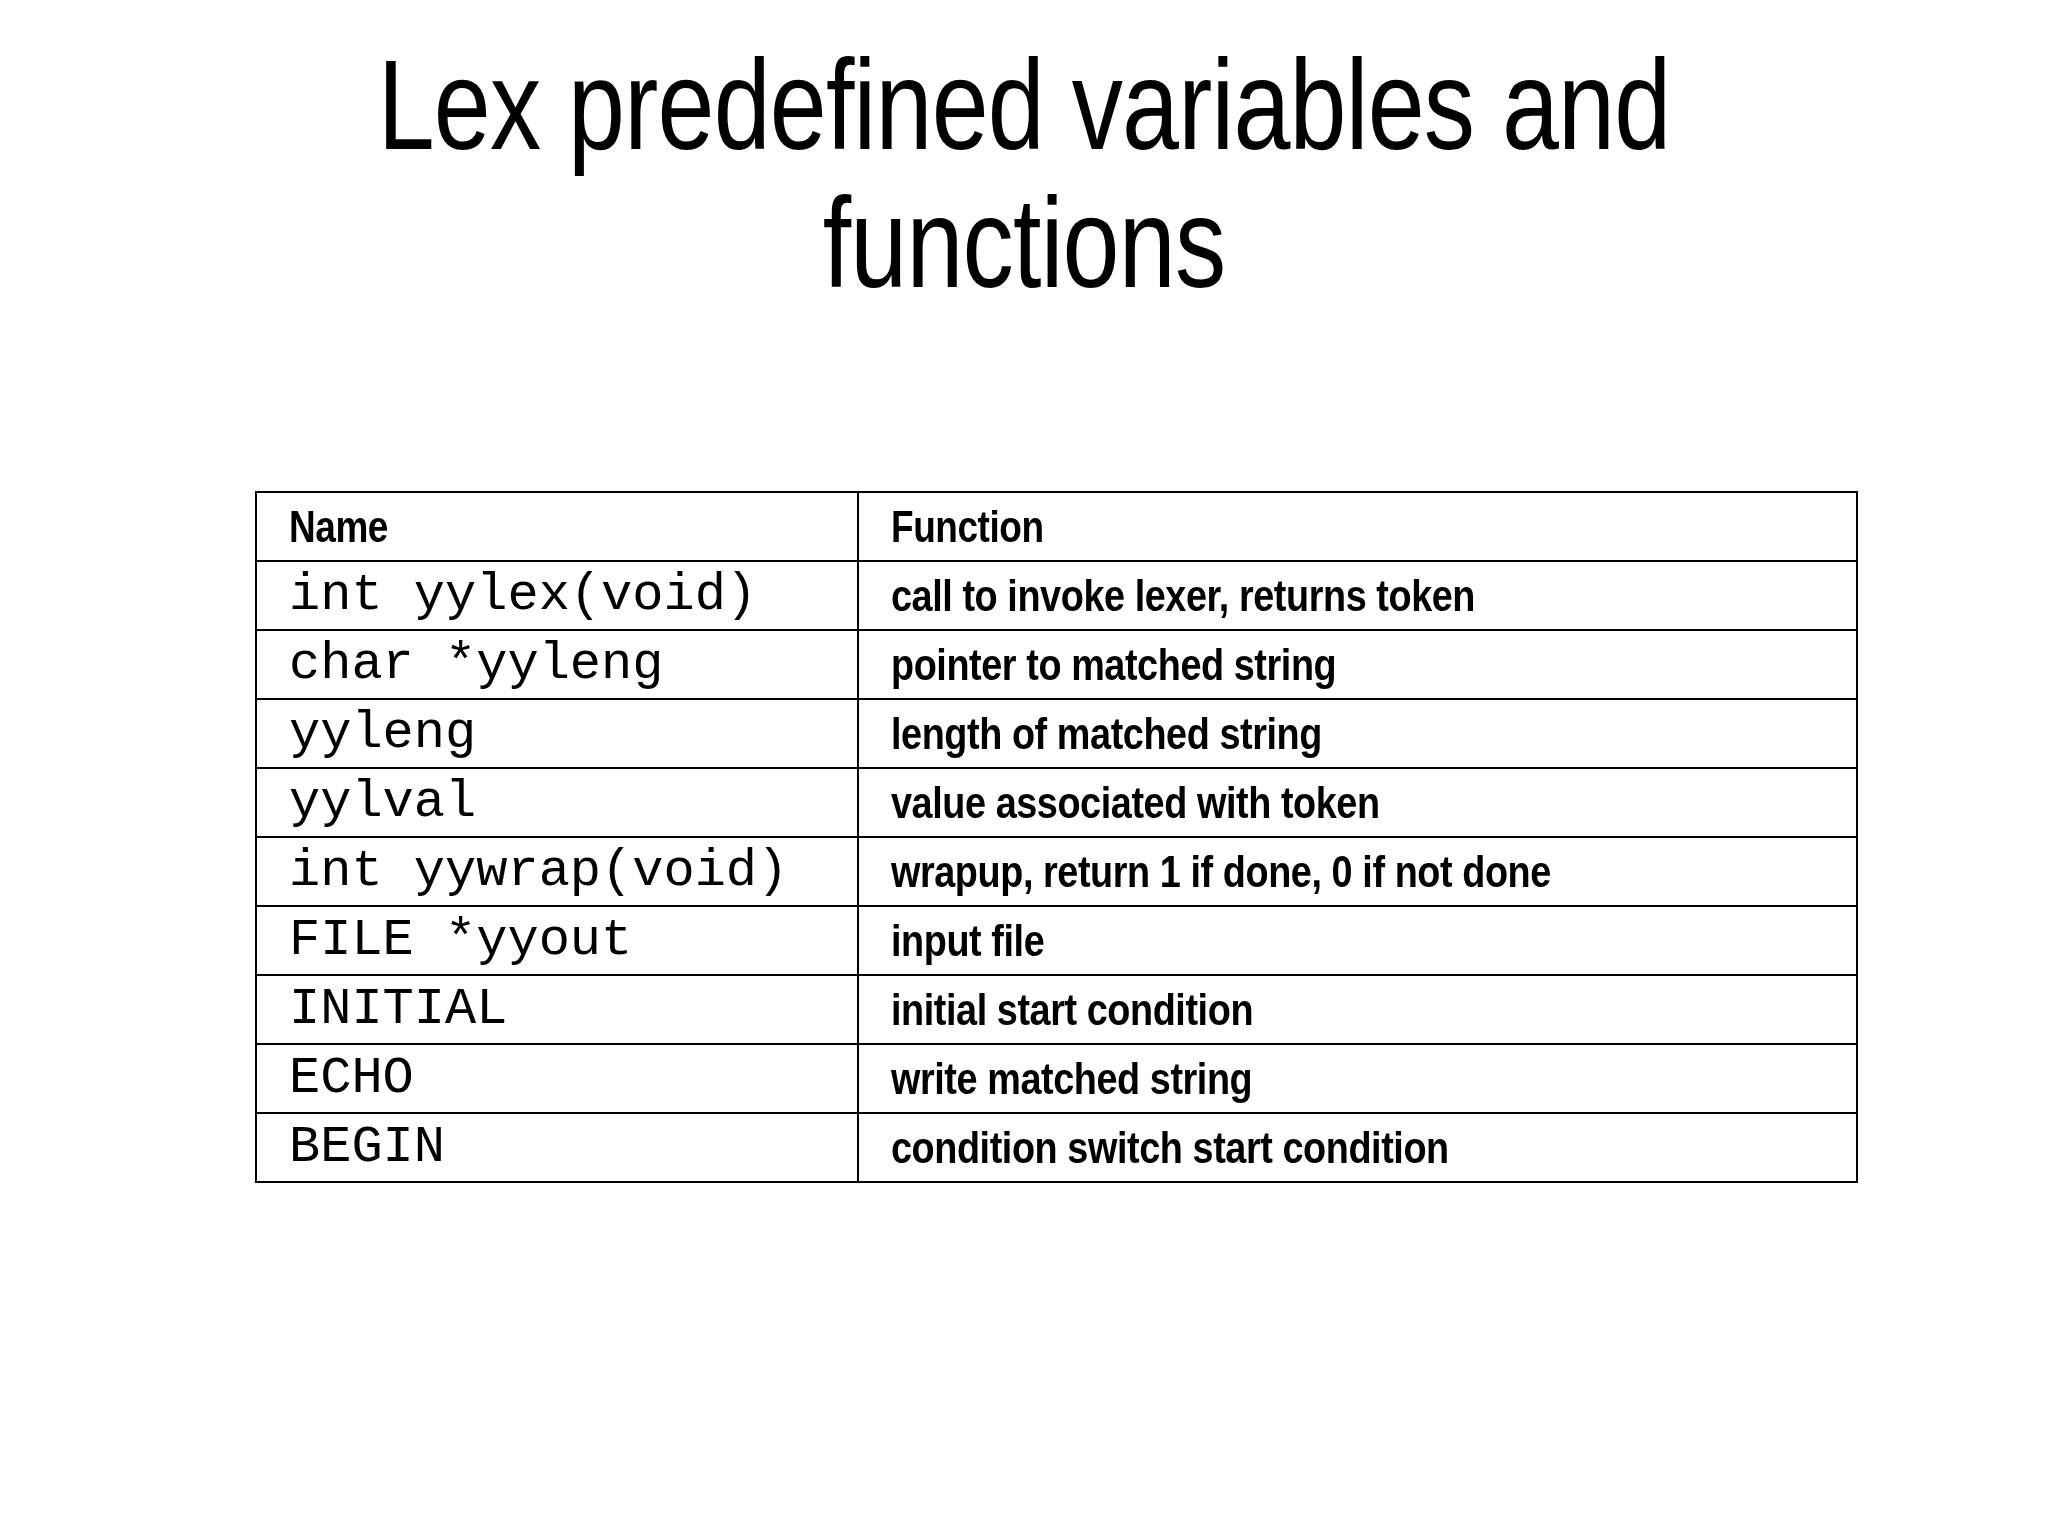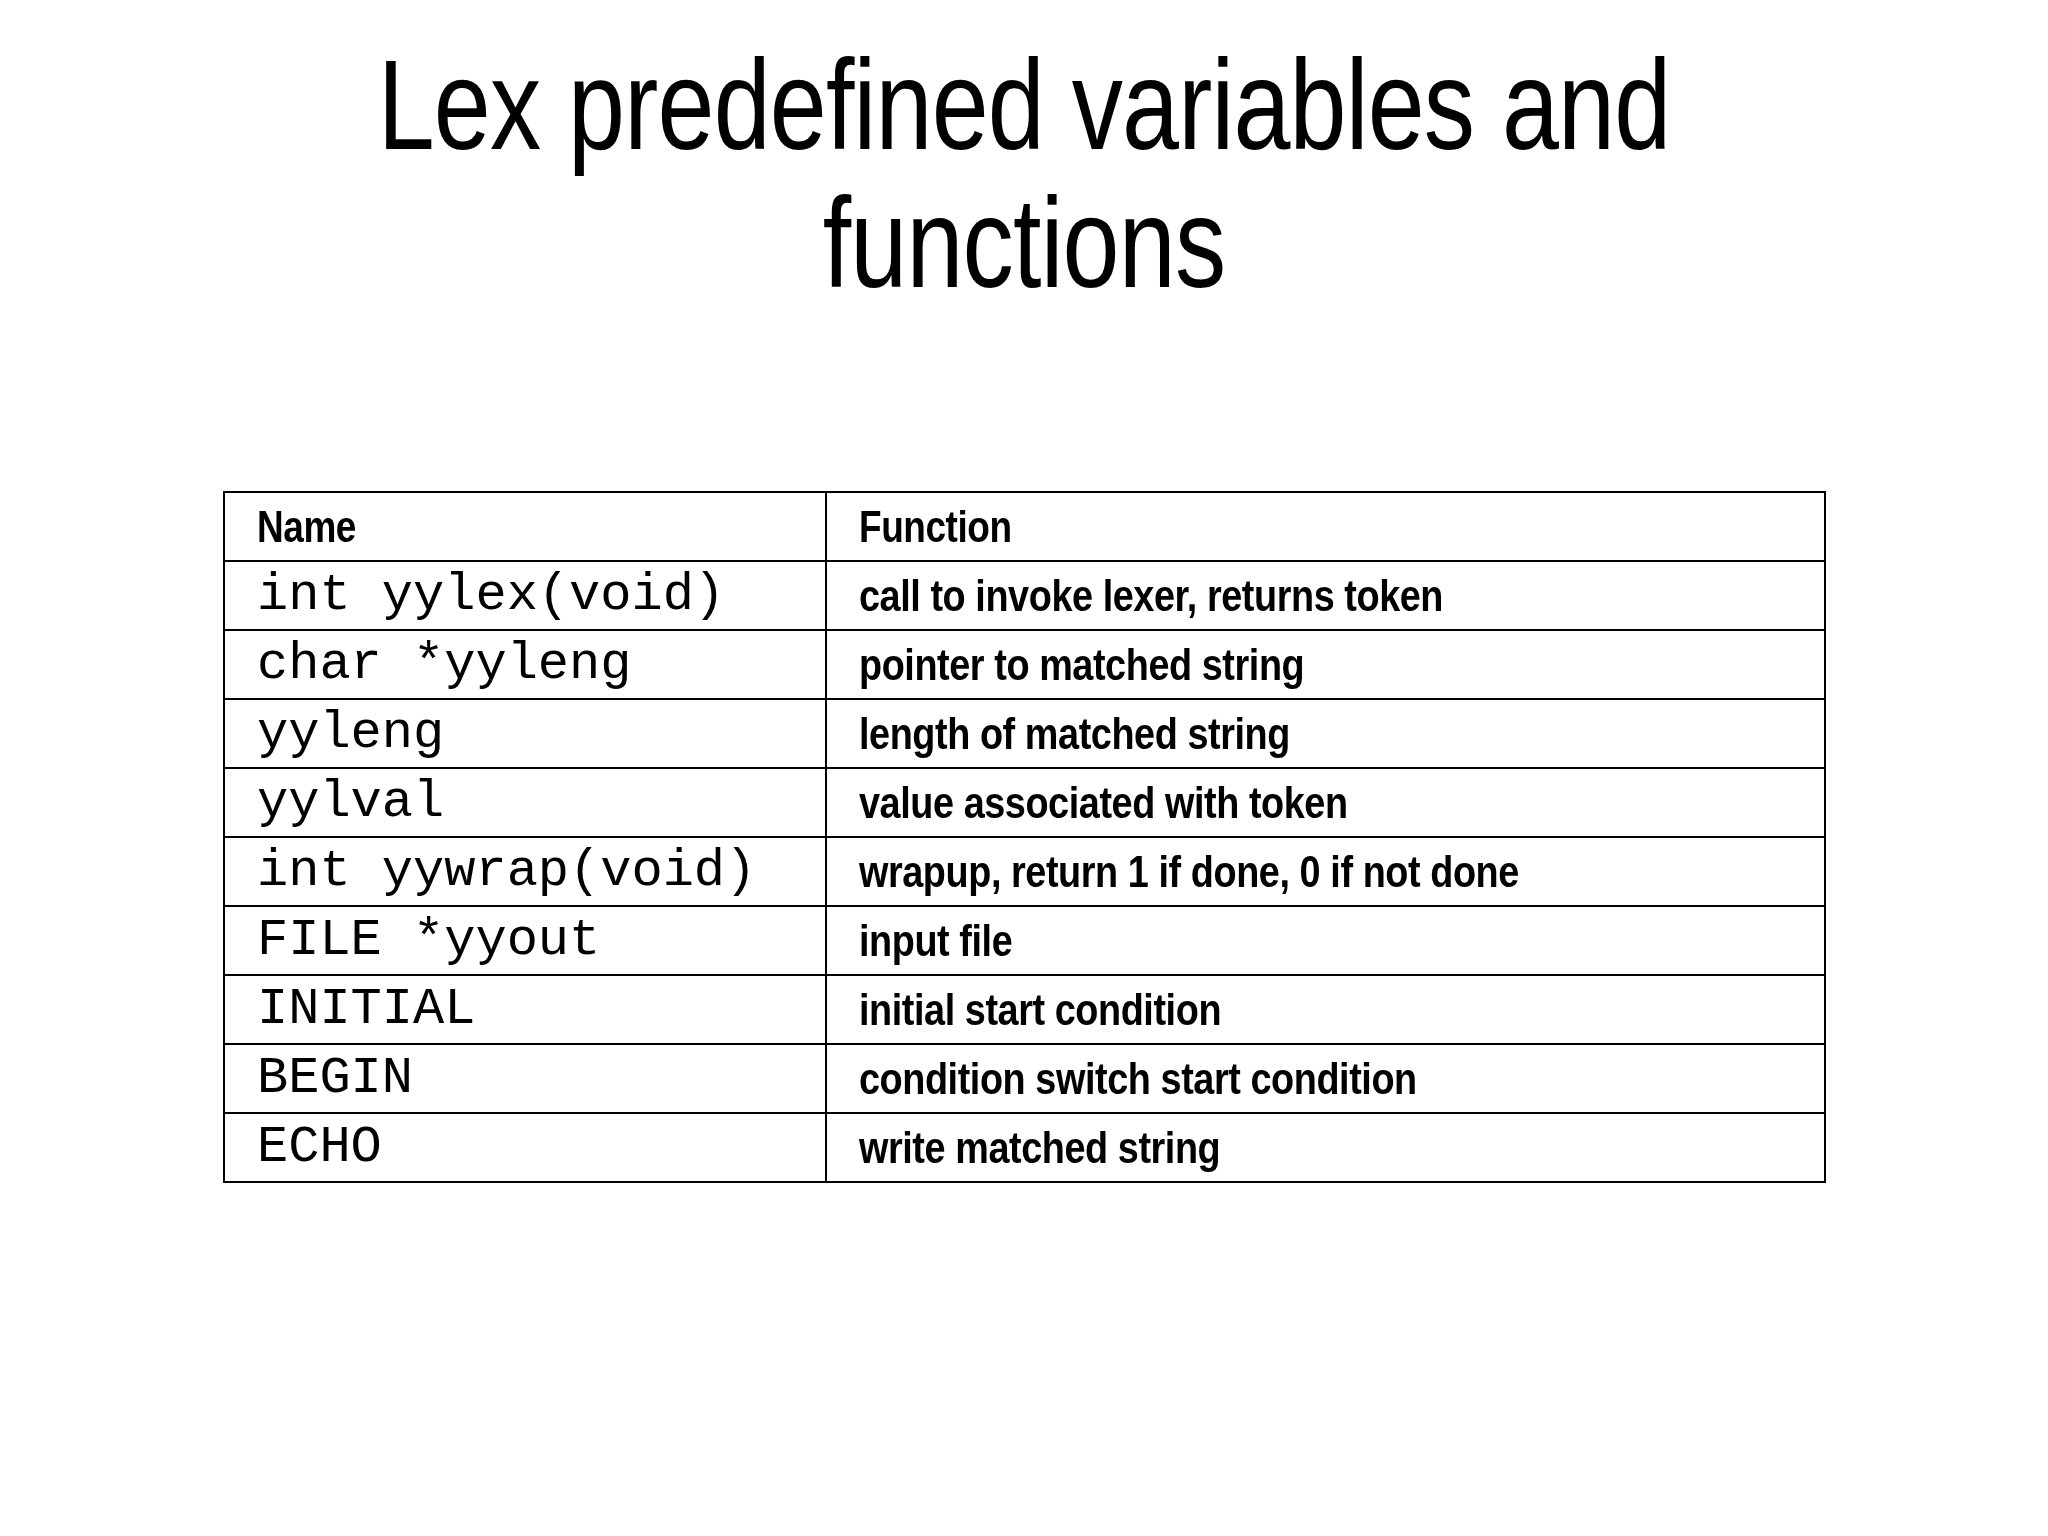--- a/index.html
+++ b/index.html
@@ -38,20 +38,21 @@
   #lex-table-wrap {
     position: absolute;
     left: 223px;
     top: 491px;
     width: 1601px;
   }
   table.lex-table {
     border-collapse: collapse;
     width: 1601px;
     table-layout: fixed;
+    margin-left: 32px;
   }
   table.lex-table col.col-name  { width: 602px; }
   table.lex-table col.col-func  { width: 999px; }
 
   table.lex-table th,
   table.lex-table td {
     border: 2px solid #000000;
     height: 67px;
     padding: 0 0 0 32px;
     vertical-align: middle;
@@ -139,22 +140,22 @@
       </tr>
       <tr>
         <td class="name-cell">FILE *yyout</td>
         <td class="func-cell"><span>input file</span></td>
       </tr>
       <tr>
         <td class="name-cell">INITIAL</td>
         <td class="func-cell"><span>initial start condition</span></td>
       </tr>
       <tr>
+        <td class="name-cell">ECHO</td>
+        <td class="func-cell"><span>write matched string</span></td>
+      </tr>
+      <tr>
         <td class="name-cell">BEGIN</td>
         <td class="func-cell"><span>condition switch start condition</span></td>
-      </tr>
-      <tr>
-        <td class="name-cell">ECHO</td>
-        <td class="func-cell"><span>write matched string</span></td>
       </tr>
     </tbody>
   </table>
 </div>
 
 </body></html>

